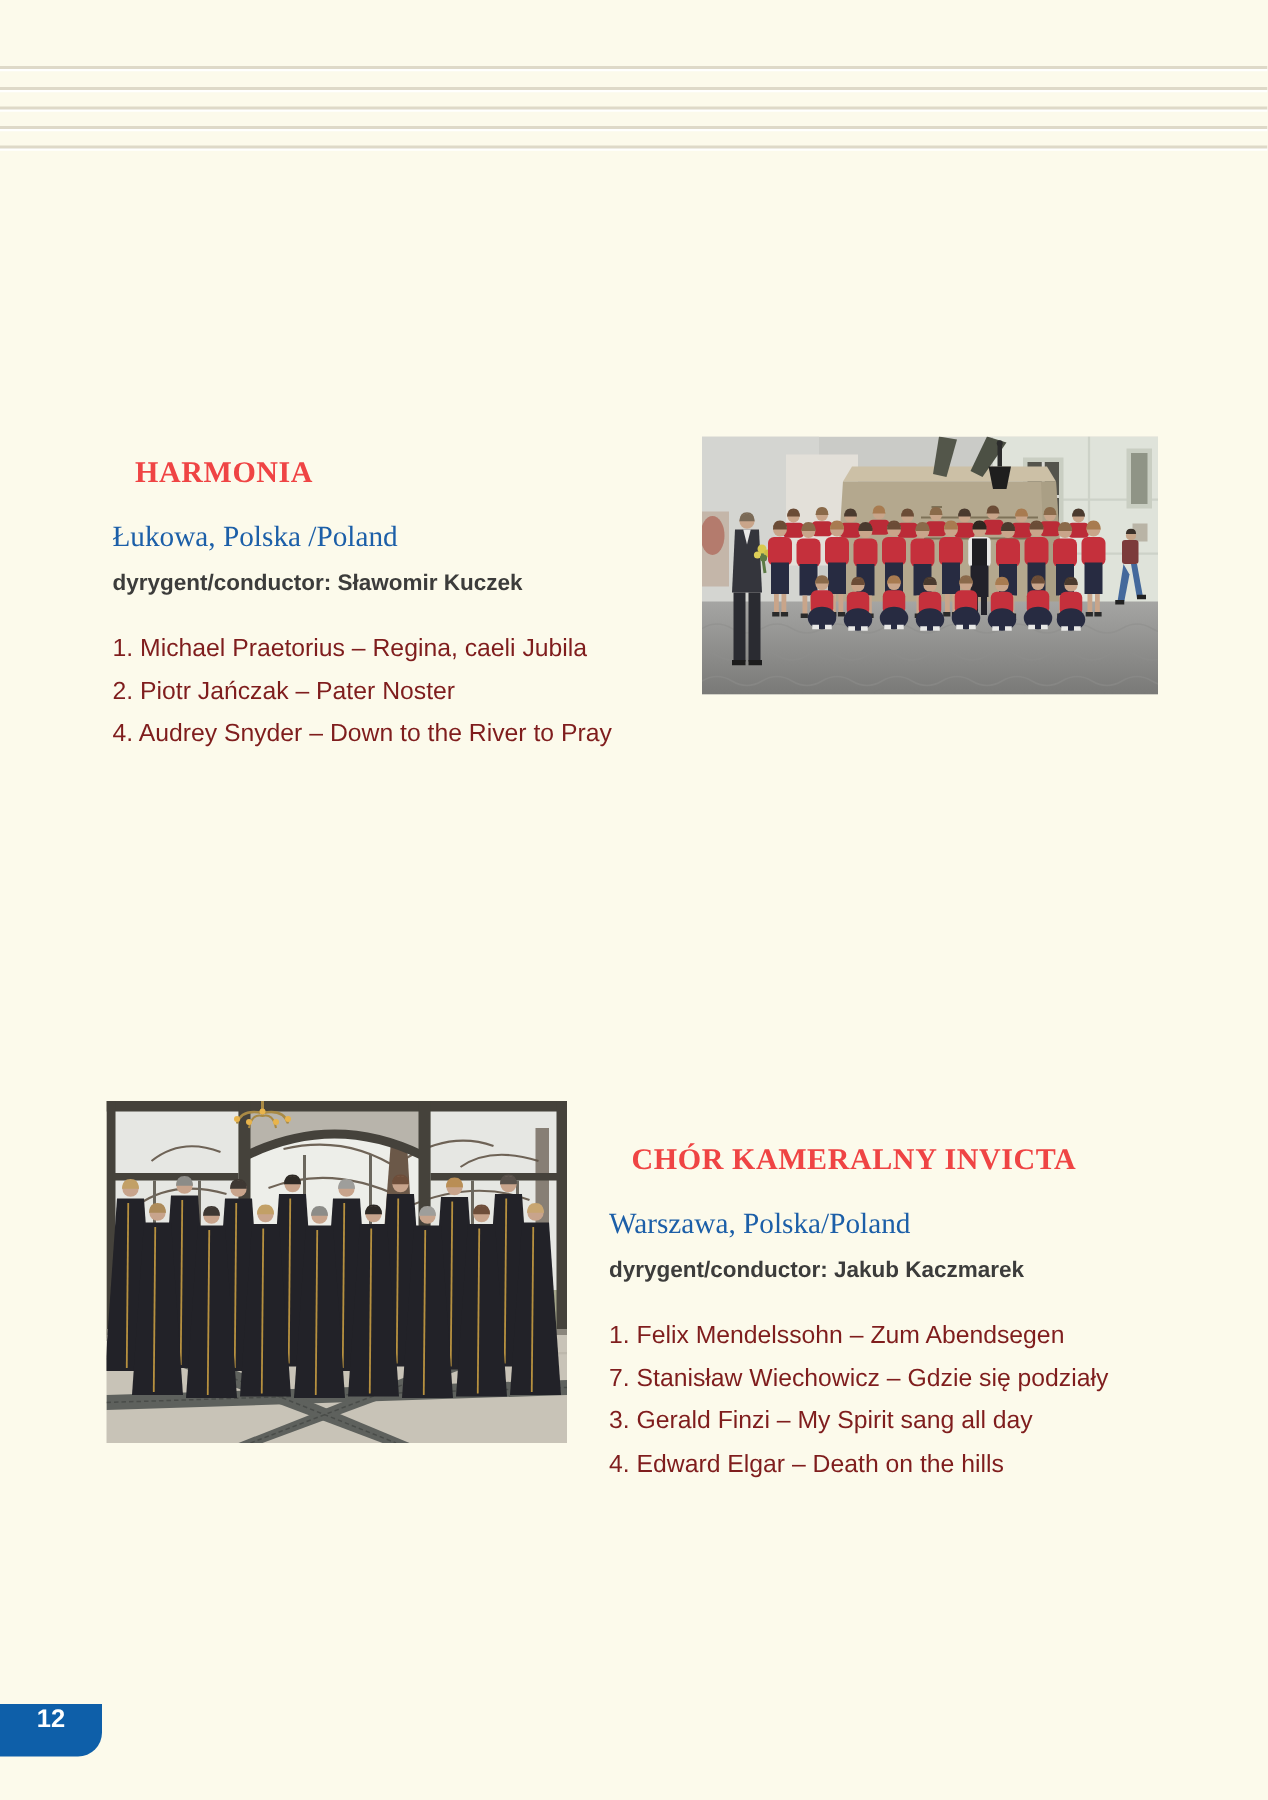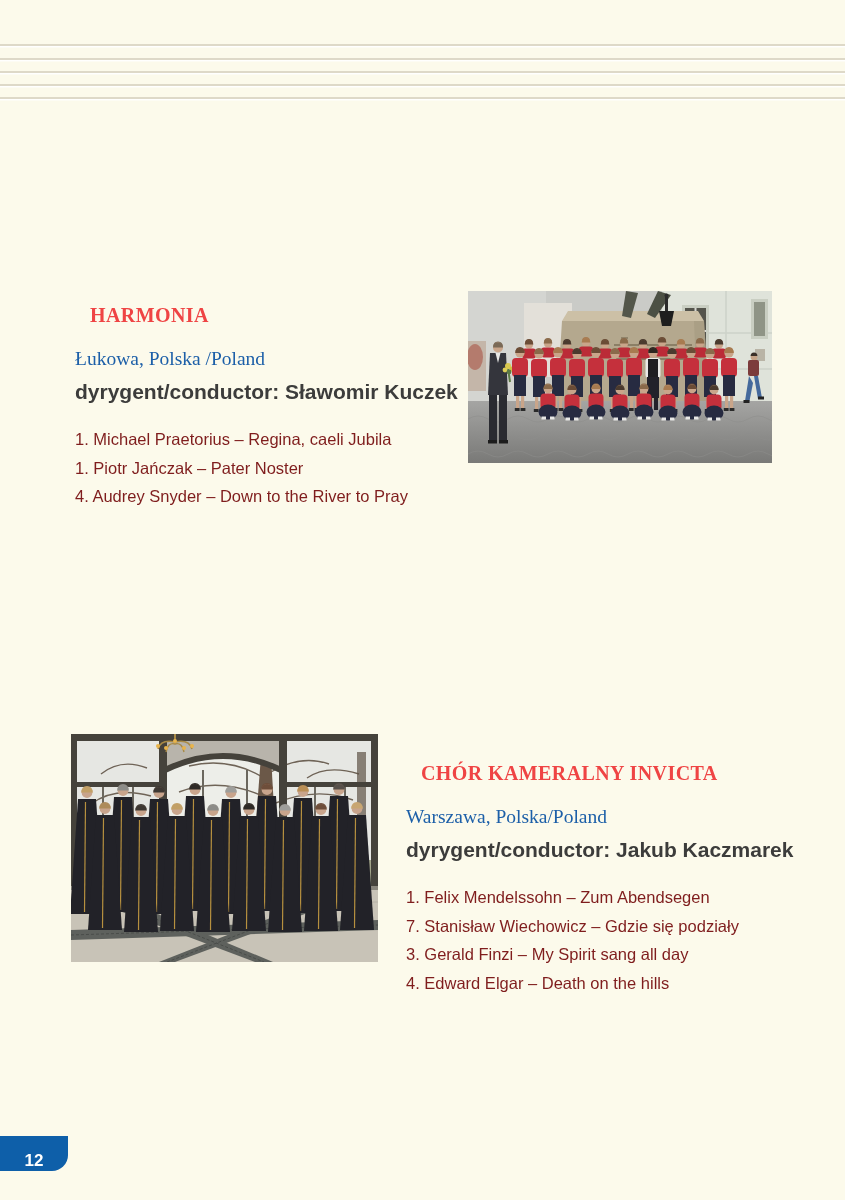--- a/index.html
+++ b/index.html
@@ -18,38 +18,38 @@
   .entry-text{position:absolute;}
   .choir-name{
     margin:15px;font-family:"Liberation Serif",serif;font-weight:bold;
     font-size:20px;letter-spacing:.4px;color:#ef4444;
   }
   .choir-location{
     margin:21px 0 0;font-family:"Liberation Serif",serif;
     font-size:19.5px;color:#1C5FA8;
   }
   .conductor-line{
-    margin:10px 0 0;font-size:21px;font-weight:bold;color:#3C3C3B;
+    margin:10px 0 0;font-size:15px;font-weight:bold;color:#3C3C3B;
   }
   .programme{
     list-style:none;margin:21px 0 0;padding:0;
     font-size:16.5px;line-height:28.5px;color:#7f1d1d;
   }
   #entry1-text{left:75px;top:289px;width:395px;}
   #entry2-text{left:406px;top:747px;width:432px;}
   
   .photo{position:absolute;display:block;}
   #photo1{left:468px;top:291px;width:304px;height:172px;}
   #photo2{left:71px;top:734px;width:307px;height:228px;}
   .photo svg{width:100%;height:100%;display:block;}
   
   .page-badge{
     position:absolute;left:0;top:1136px;width:68px;height:35px;
     background:#0E5FA9;border-radius:0 0 16px 0;
-    display:flex;align-items:flex-end;justify-content:center;
+    display:flex;align-items:flex-start;justify-content:center;
     color:#FFFFFF;font-weight:bold;font-size:17px;
   }
 </style>
 </head>
 <body>
 
 <div>
 
   <div>
     <div class="staff-line" style="top:44px"></div>
@@ -58,21 +58,21 @@
     <div class="staff-line" style="top:84px"></div>
     <div class="staff-line" style="top:97px"></div>
   </div>
 
   <div class="entry-text" id="entry1-text">
     <h2 class="choir-name">HARMONIA</h2>
     <p class="choir-location">Łukowa, Polska /Poland</p>
     <p class="conductor-line"><span>dyrygent/conductor:</span> <span>Sławomir Kuczek</span></p>
     <ul class="programme">
       <li>1. Michael Praetorius – Regina, caeli Jubila</li>
-      <li>1. Piotr Jańczak – Pater Noster</li>
+      <li>2. Piotr Jańczak – Pater Noster</li>
       <li>4. Audrey Snyder – Down to the River to Pray</li>
     </ul>
   </div>
 
   <div class="photo" id="photo1" role="img" aria-label="Youth choir in red cardigans and navy dresses posing outdoors on a cobblestone square before a stone monument, conductor with flowers at left">
     <svg viewBox="0 0 304 172" preserveAspectRatio="none" aria-hidden="true">
       <defs>
         <linearGradient id="ground1" x1="0" y1="0" x2="0" y2="1">
           <stop offset="0" stop-color="#A5A5A3"></stop>
             <stop offset="1" stop-color="#797977"></stop>

